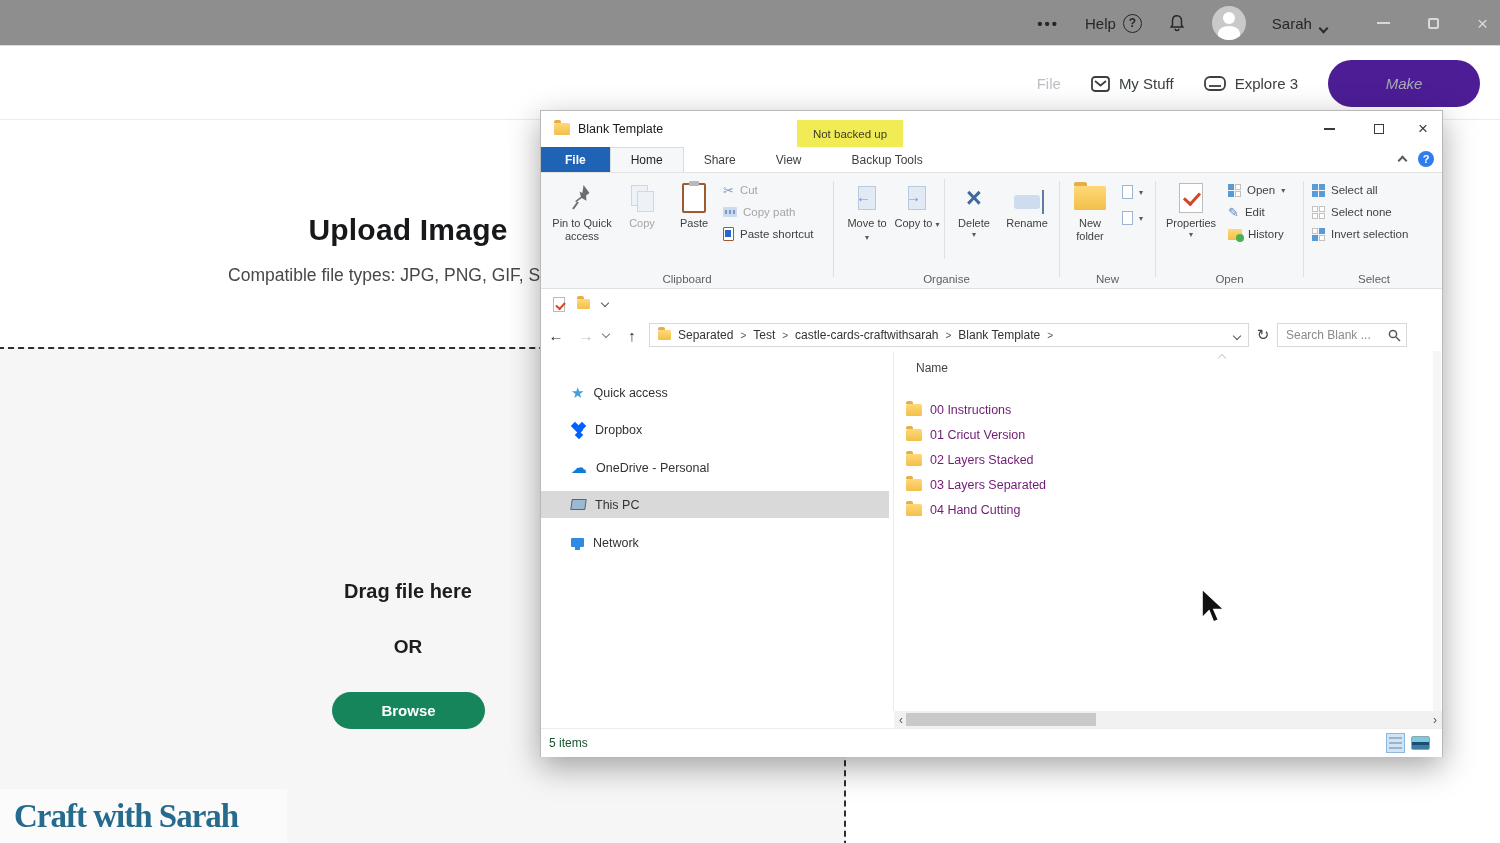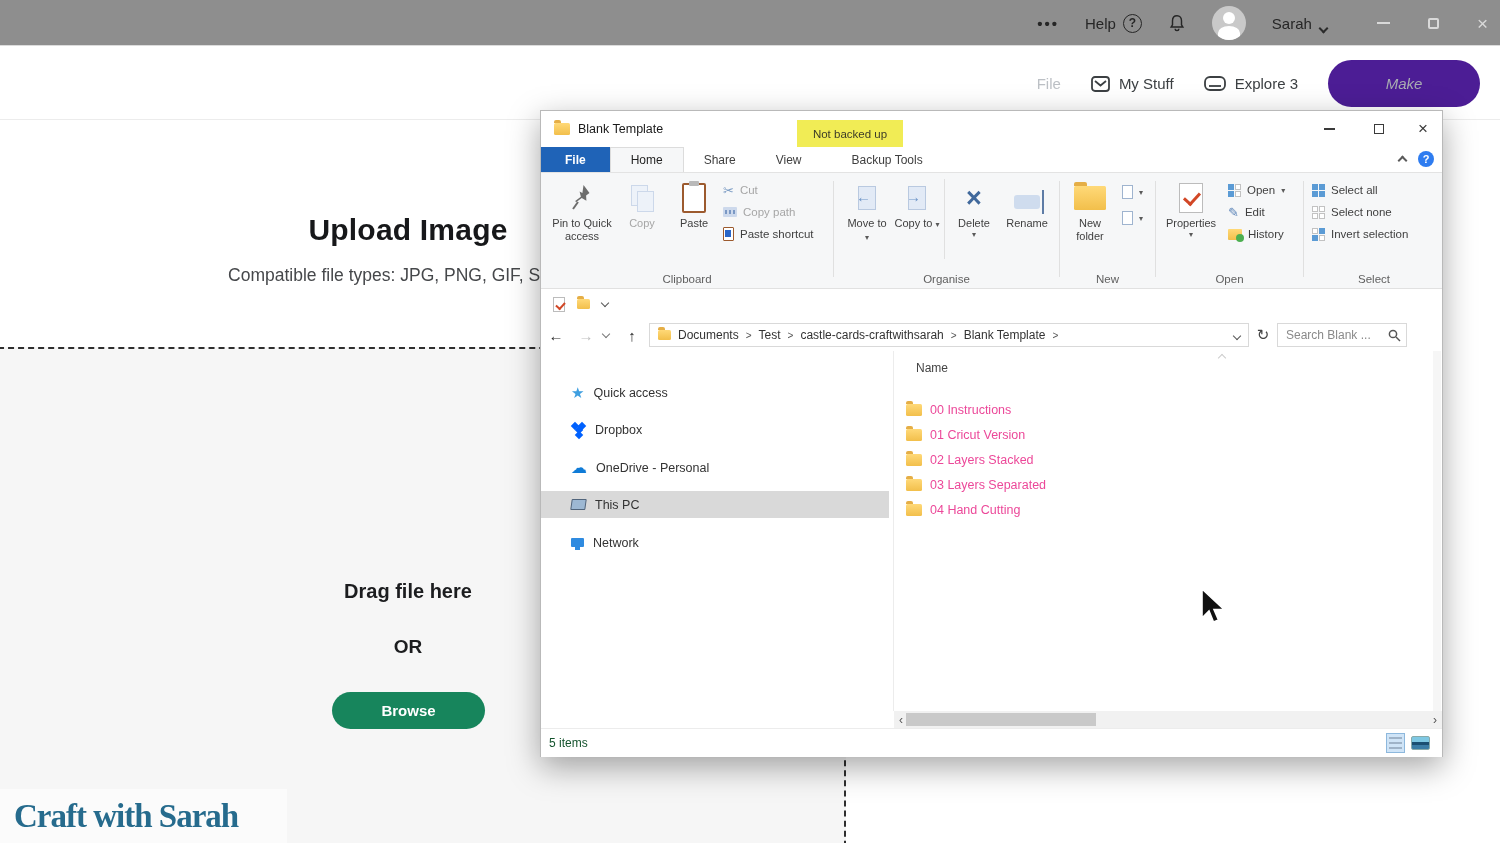--- a/index.html
+++ b/index.html
@@ -181,21 +181,21 @@
   .pc-ic { position:relative; width:15px; height:11px; background:#9db8d3; border:1.5px solid #51657c;
     border-radius:1px; transform:skewX(-8deg); }
   .net-ic { width:13px; height:9px; background:#2f8be0; border-radius:1px; position:relative; }
   .net-ic::after { content:''; position:absolute; left:4px; bottom:-3px; width:5px; height:3px; background:#2f8be0; }
 
   .filepane { position:absolute; left:353px; top:0; right:0; height:100%;text-decoration:underline; }
   .col-header { position:absolute; left:22px; top:10px; font-size:12px; color:#444; }
   .sort-chev { position:absolute; left:325px; top:4px; width:6px; height:6px;
     border-left:1.6px solid #ccc; border-top:1.6px solid #ccc; transform:rotate(45deg); }
   .file-row { position:absolute; left:12px; height:25px; display:flex; align-items:center; gap:8px;
-    font-size:12.5px; color:#ec4899; width:400px; }
+    font-size:12.5px; color:#701a75; width:400px; }
   .vscroll { position:absolute; right:1px; top:0; width:8px; height:100%; background:#f6f6f6; }
 
   .hscroll { position:absolute; left:353px; top:600px; right:0; height:17px; background:#f1f1f1;
     display:flex; align-items:center; }
   .hs-arrow { width:14px; text-align:center; font-size:12px; color:#555; }
   .hs-thumb { position:absolute; left:12px; top:2px; width:190px; height:13px; background:#c9c9c9; }
   .hs-right { position:absolute; right:0; }
 
   .statusbar { position:absolute; left:0; top:617px; width:100%; height:29px; background:#fff;
     border-top:1px solid #ececec; display:flex; align-items:center; }
@@ -466,21 +466,21 @@
       <span class="chev-dn"></span>
     </div>
 
     <div class="addr-row">
       <span class="nav-glyph">←</span>
       <span class="nav-glyph dis">→</span>
       <span class="nav-chev"></span>
       <span class="nav-glyph">↑</span>
       <div class="addr-box">
         <span class="folder-ic" style="width:13px;height:10px;flex:none;"></span>
-        <span class="crumb">Documents</span>
+        <span class="crumb">Separated</span>
         <span class="crumb-sep">&gt;</span>
         <span class="crumb">Test</span>
         <span class="crumb-sep">&gt;</span>
         <span class="crumb">castle-cards-craftwithsarah</span>
         <span class="crumb-sep">&gt;</span>
         <span class="crumb">Blank Template</span>
         <span class="crumb-sep">&gt;</span>
         <span class="addr-chev"></span>
       </div>
       <span class="refresh-btn">↻</span>

